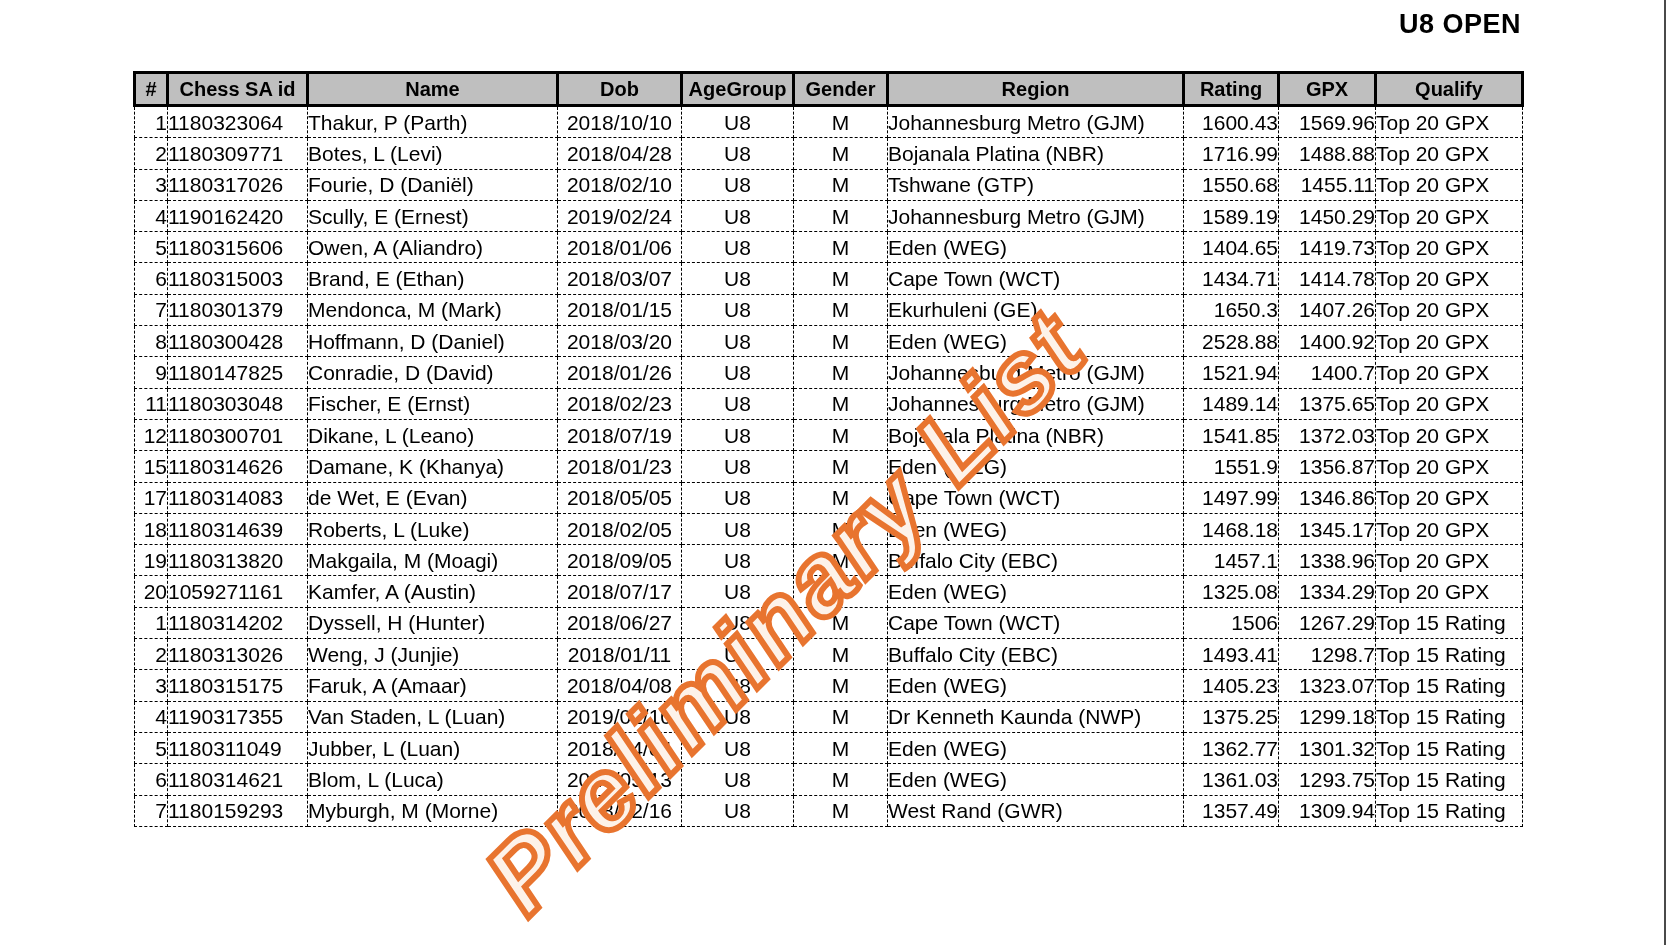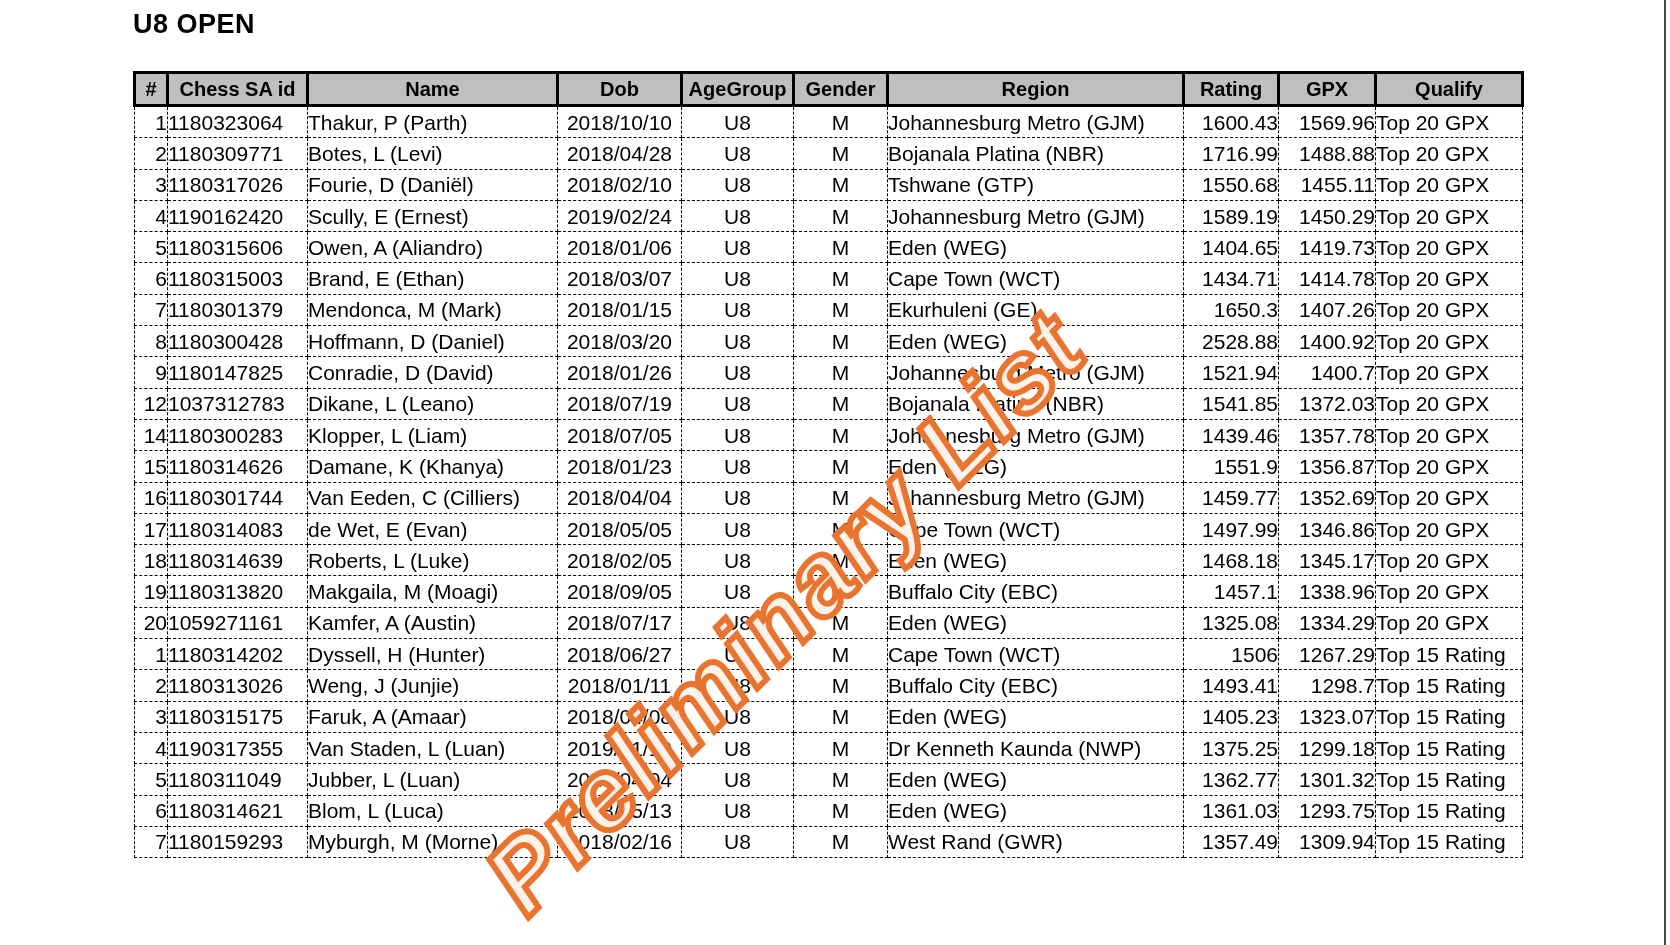--- a/index.html
+++ b/index.html
@@ -2,21 +2,21 @@
 <html><head>
 <meta charset="utf-8">
 <style>
   html,body{margin:0;padding:0;}
   body{
     width:1670px;height:945px;position:relative;overflow:hidden;
     background:#ffffff;font-family:"Liberation Sans",sans-serif;color:#000;
   }
   .page-title{
     position:absolute;top:9px;left:133px;width:1388px;
-    text-align:left;font-size:27px;font-weight:bold;letter-spacing:.5px;
+    text-align:right;font-size:27px;font-weight:bold;letter-spacing:.5px;
   }
   table.ranking{
     position:absolute;left:133px;top:71px;width:1388px;
     border-collapse:collapse;table-layout:fixed;font-size:21px;
   }
   table.ranking th{
     background:#bfbfbf;border:3px solid #000;height:30px;padding:0;
     font-weight:bold;font-size:20px;text-align:center;
     white-space:nowrap;overflow:hidden;
   }
@@ -174,68 +174,56 @@
         <td class="a-l">Conradie, D (David)</td>
         <td class="a-c">2018/01/26</td>
         <td class="a-c">U8</td>
         <td class="a-c">M</td>
         <td class="a-l">Johannesburg Metro (GJM)</td>
         <td class="a-r">1521.94</td>
         <td class="a-r">1400.7</td>
         <td class="a-l">Top 20 GPX</td>
       </tr>
       <tr>
+        <td class="a-r">11</td>
+        <td class="a-l">1180303048</td>
+        <td class="a-l">Fischer, E (Ernst)</td>
+        <td class="a-c">2018/02/23</td>
+        <td class="a-c">U8</td>
+        <td class="a-c">M</td>
+        <td class="a-l">Johannesburg Metro (GJM)</td>
+        <td class="a-r">1489.14</td>
+        <td class="a-r">1375.65</td>
+        <td class="a-l">Top 20 GPX</td>
+      </tr>
+      <tr>
         <td class="a-r">12</td>
-        <td class="a-l">1037312783</td>
+        <td class="a-l">1180300701</td>
         <td class="a-l">Dikane, L (Leano)</td>
         <td class="a-c">2018/07/19</td>
         <td class="a-c">U8</td>
         <td class="a-c">M</td>
         <td class="a-l">Bojanala Platina (NBR)</td>
         <td class="a-r">1541.85</td>
         <td class="a-r">1372.03</td>
-        <td class="a-l">Top 20 GPX</td>
-      </tr>
-      <tr>
-        <td class="a-r">14</td>
-        <td class="a-l">1180300283</td>
-        <td class="a-l">Klopper, L (Liam)</td>
-        <td class="a-c">2018/07/05</td>
-        <td class="a-c">U8</td>
-        <td class="a-c">M</td>
-        <td class="a-l">Johannesburg Metro (GJM)</td>
-        <td class="a-r">1439.46</td>
-        <td class="a-r">1357.78</td>
         <td class="a-l">Top 20 GPX</td>
       </tr>
       <tr>
         <td class="a-r">15</td>
         <td class="a-l">1180314626</td>
         <td class="a-l">Damane, K (Khanya)</td>
         <td class="a-c">2018/01/23</td>
         <td class="a-c">U8</td>
         <td class="a-c">M</td>
         <td class="a-l">Eden (WEG)</td>
         <td class="a-r">1551.9</td>
         <td class="a-r">1356.87</td>
         <td class="a-l">Top 20 GPX</td>
       </tr>
       <tr>
-        <td class="a-r">16</td>
-        <td class="a-l">1180301744</td>
-        <td class="a-l">Van Eeden, C (Cilliers)</td>
-        <td class="a-c">2018/04/04</td>
-        <td class="a-c">U8</td>
-        <td class="a-c">M</td>
-        <td class="a-l">Johannesburg Metro (GJM)</td>
-        <td class="a-r">1459.77</td>
-        <td class="a-r">1352.69</td>
-        <td class="a-l">Top 20 GPX</td>
-      </tr>
-      <tr>
         <td class="a-r">17</td>
         <td class="a-l">1180314083</td>
         <td class="a-l">de Wet, E (Evan)</td>
         <td class="a-c">2018/05/05</td>
         <td class="a-c">U8</td>
         <td class="a-c">M</td>
         <td class="a-l">Cape Town (WCT)</td>
         <td class="a-r">1497.99</td>
         <td class="a-r">1346.86</td>
         <td class="a-l">Top 20 GPX</td>

